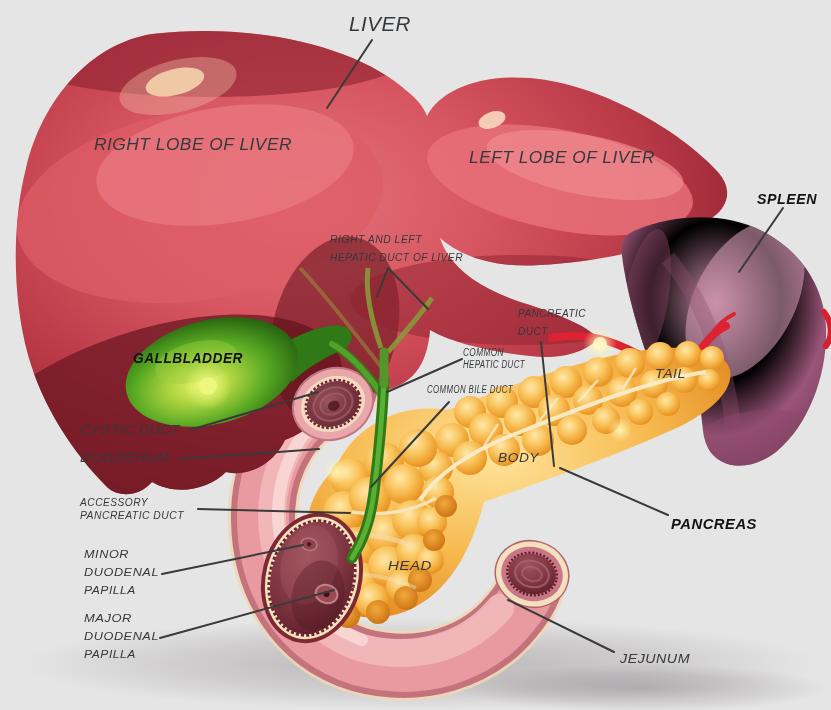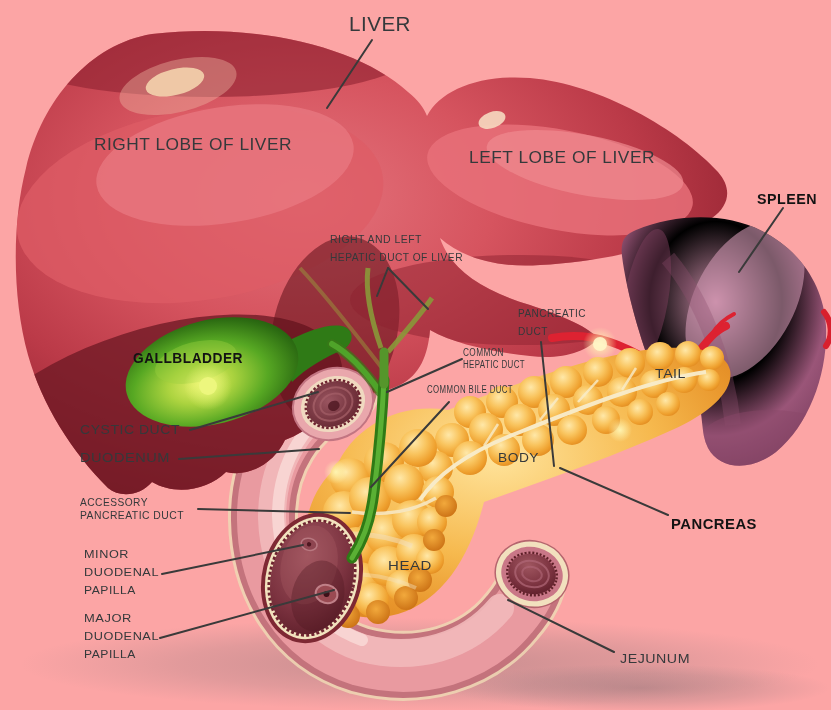--- a/index.html
+++ b/index.html
@@ -1,16 +1,16 @@
 <!DOCTYPE html>
 <html><head>
 <meta charset="utf-8">
 <style>
   html,body{margin:0;padding:0;background:#ffffff;}
-  .stage{position:relative;width:831px;height:710px;background:#fca5a5;overflow:hidden;}
+  .stage{position:relative;width:831px;height:710px;background:#e5e5e5;overflow:hidden;font-style:italic;}
   svg{display:block;}
   text{font-family:"Liberation Sans","DejaVu Sans",sans-serif;fill:#35393B;letter-spacing:.5px;}
   .b{font-weight:bold;fill:#131313;}
   .leader{stroke:#3a3a3a;stroke-width:2;stroke-linecap:round;fill:none;}
 </style>
 </head>
 <body>
 
 <div class="stage">
 <svg width="831" height="710" viewBox="0 0 831 710">

